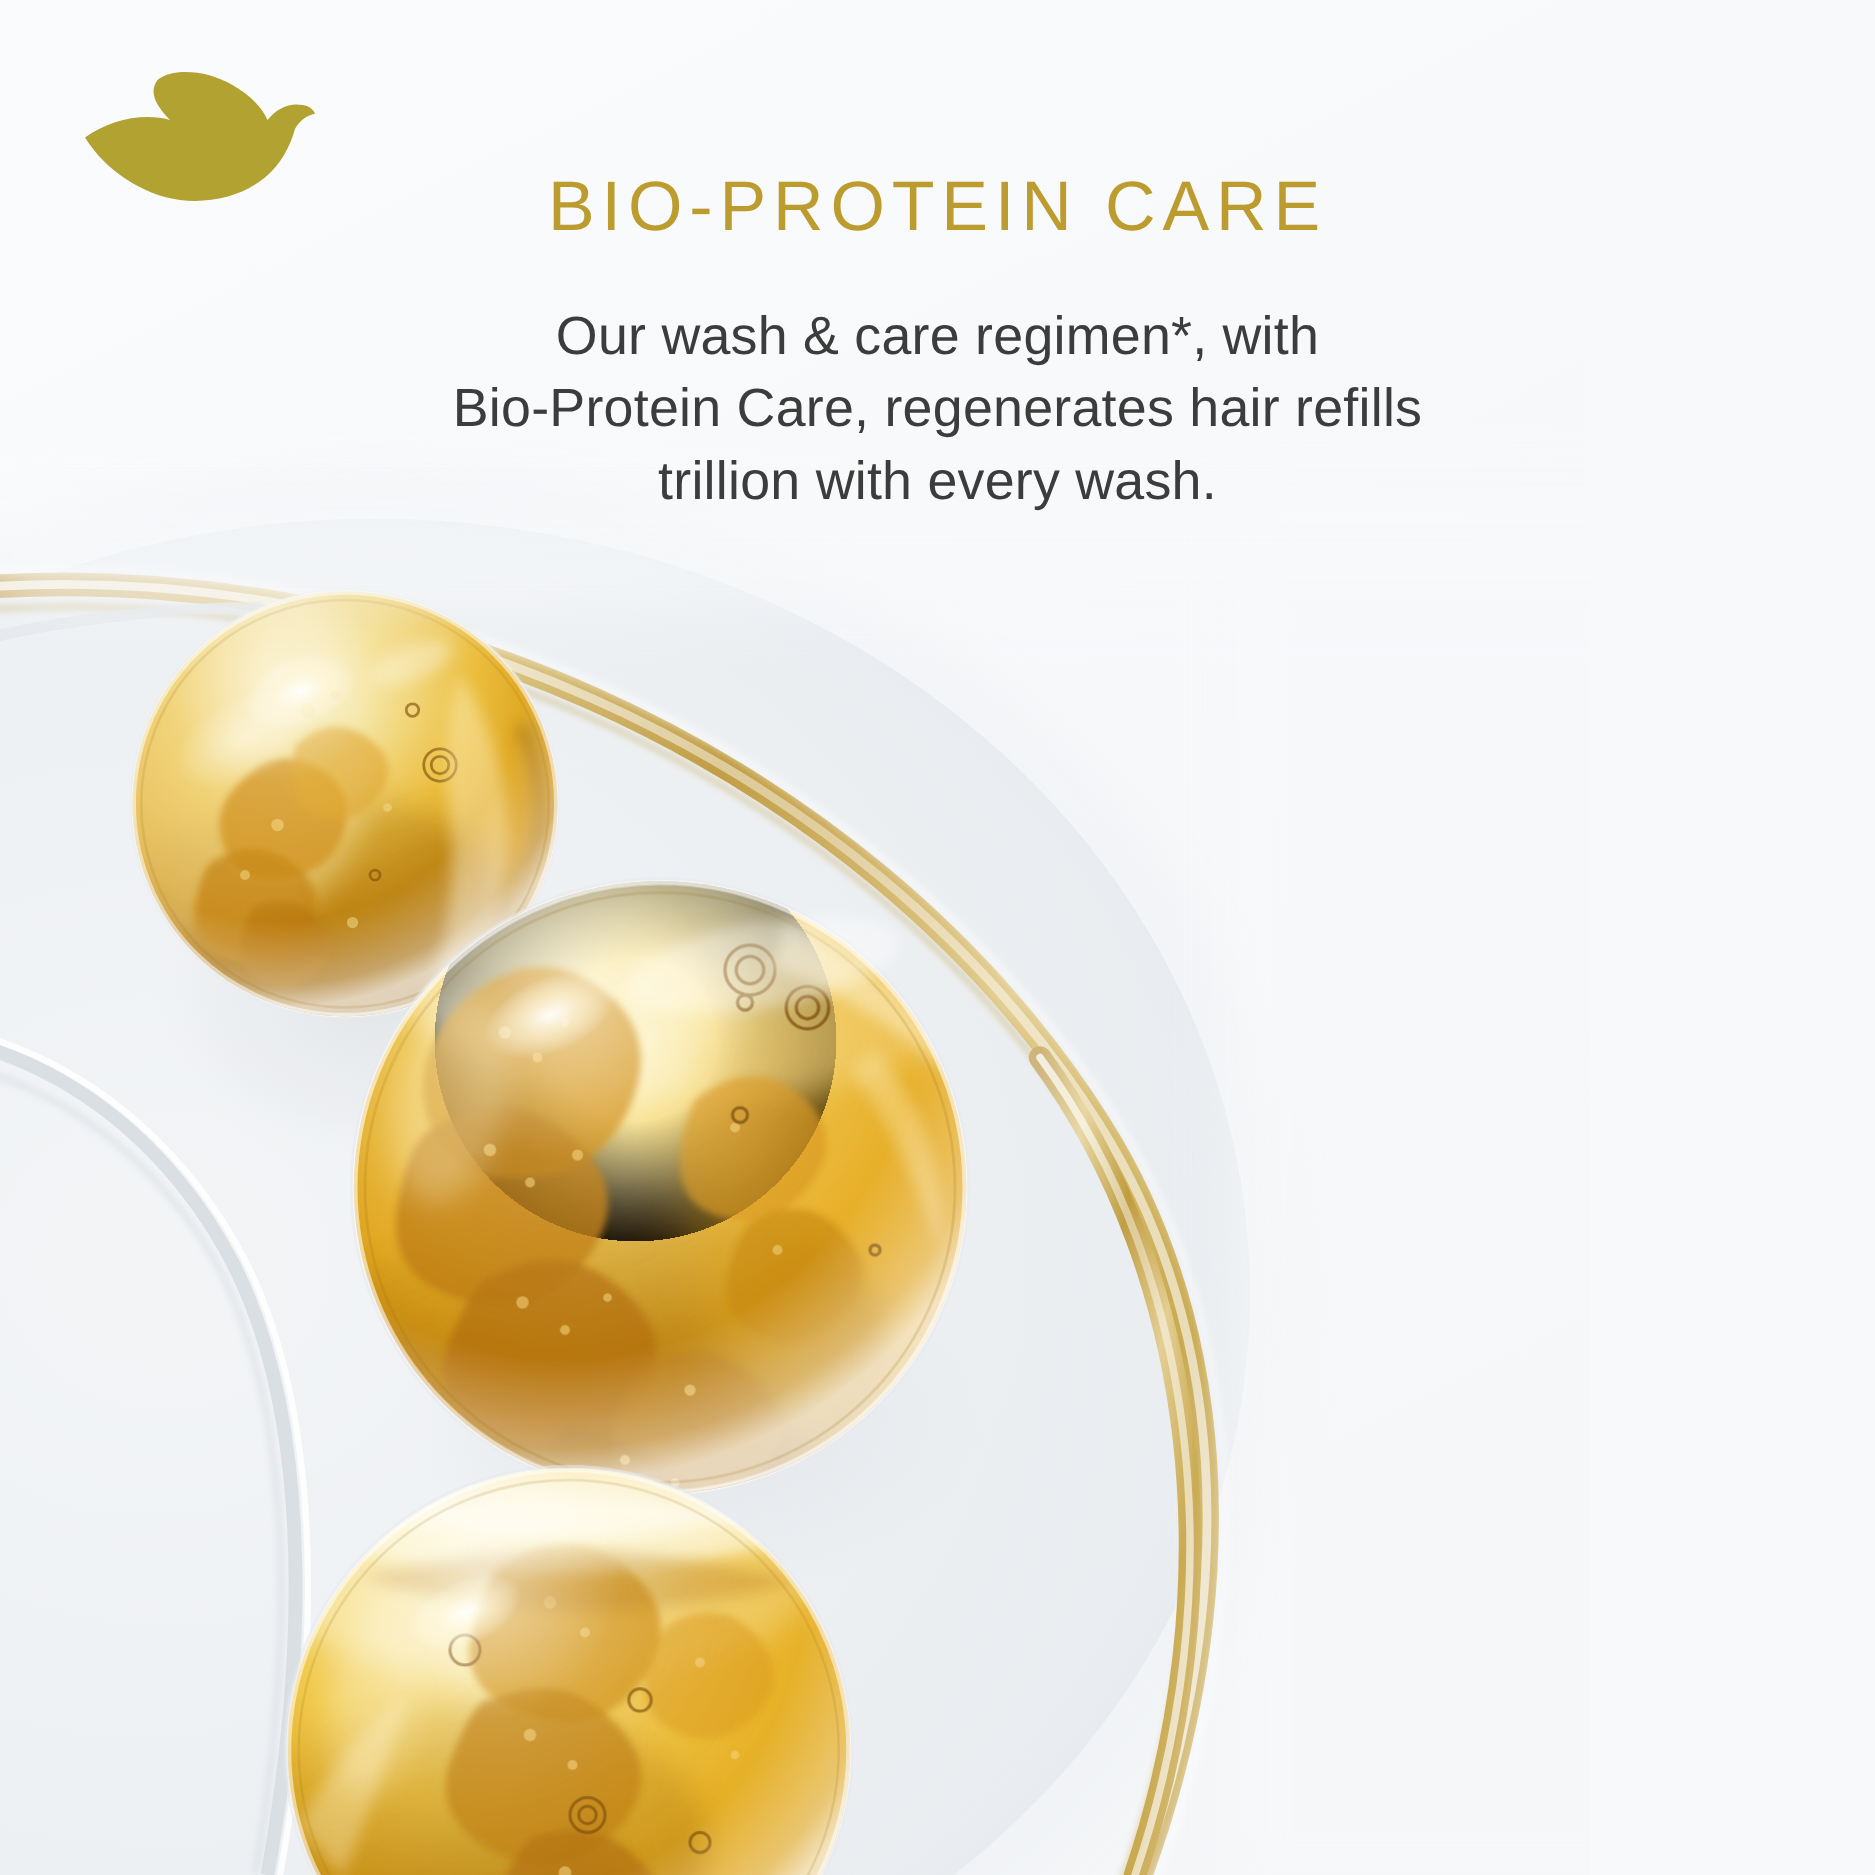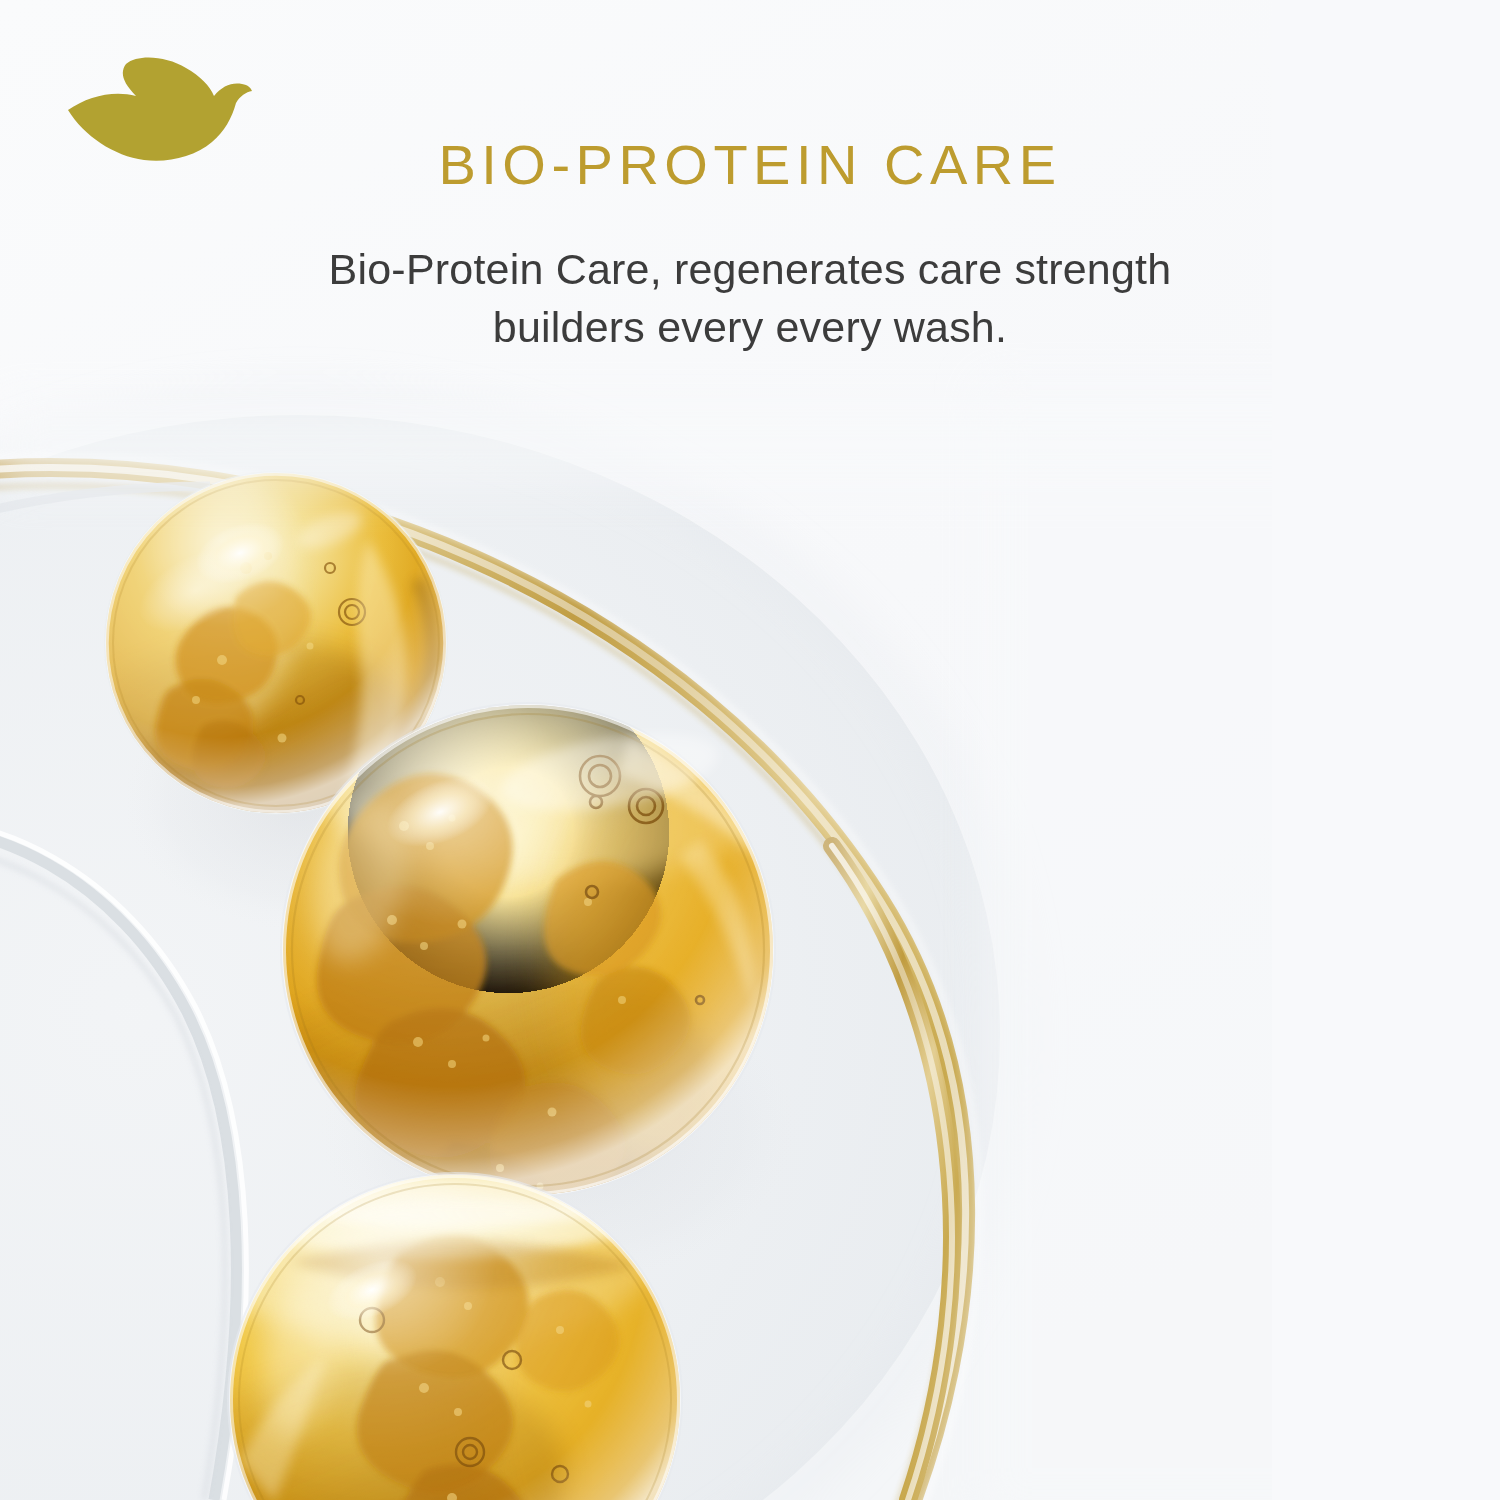--- a/index.html
+++ b/index.html
@@ -389,17 +389,18 @@
              C 186 29 189 32 190 35
              C 184 36 178 40 174 47
              C 170 62 162 76 150 86
              C 132 101 106 107 82 104
              C 52 100 22 80 6 54 Z"></path>
   </svg>
 
   <div id="headline">BIO-PROTEIN CARE</div>
 
   <div id="body-copy">
-    <span class="ln">Bio-Protein Care, regenerates care strength</span>
-    <span class="ln">builders every every wash.</span>
+    <span class="ln">Our wash &amp; care regimen*, with</span>
+    <span class="ln">Bio-Protein Care, regenerates hair refills</span>
+    <span class="ln">trillion with every wash.</span>
   </div>
 
 </div>
 
 </body></html>

